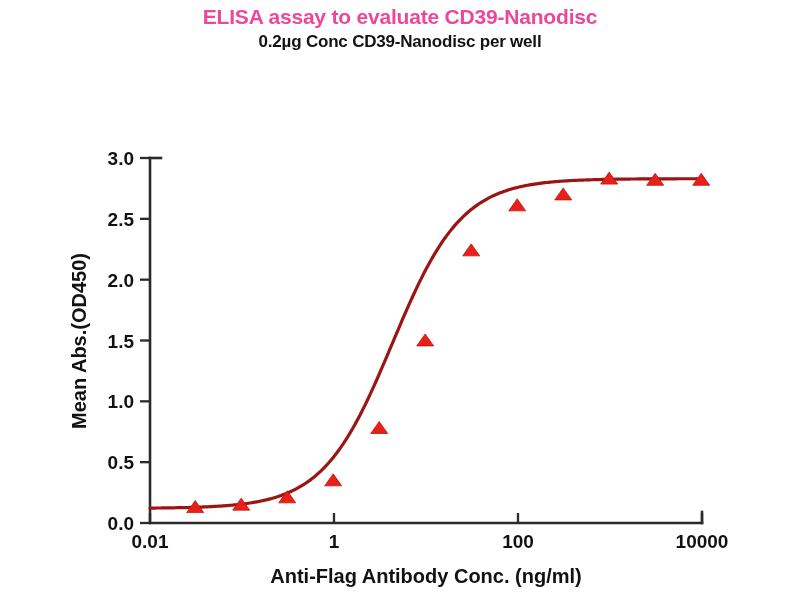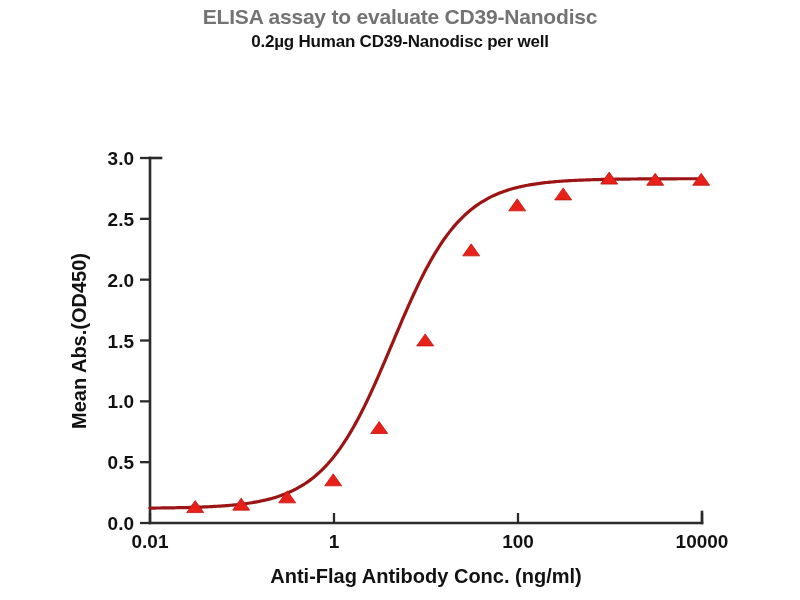--- a/index.html
+++ b/index.html
@@ -24,21 +24,21 @@
     left: 0;
     top: 4px;
     width: 800px;
     text-align: center;
   }
   .chart-title {
     font-size: 21px;
     font-weight: bold;
     letter-spacing: -0.2px;
     line-height: 26px;
-    color: #737373;
+    color: #ec4899;
   }
   .chart-subtitle {
     font-size: 17px;
     font-weight: bold;
     letter-spacing: -0.2px;
     line-height: 24px;
     color: #121212;
   }
   #plot-svg {
     position: absolute;
@@ -80,21 +80,21 @@
     stroke-width: 0.8;
   }
 </style>
 </head>
 <body>
 
 <div id="figure">
 
   <div class="title-block">
     <div class="chart-title">ELISA assay to evaluate CD39-Nanodisc</div>
-    <div class="chart-subtitle">0.2µg Human CD39-Nanodisc per well</div>
+    <div class="chart-subtitle">0.2µg Conc CD39-Nanodisc per well</div>
   </div>
 
   <svg id="plot-svg" width="800" height="600">
     <g id="axes-group">
       <path id="y-axis" class="axis-line" d="M150,158 L150,523"></path>
       <path id="x-axis" class="axis-line" d="M150,523 L702,523"></path>
       <path id="y-axis-cap" class="axis-line" d="M150,158 L161,158"></path>
       <path id="x-axis-cap" class="axis-line" d="M702,523 L702,512"></path>
     </g>
     <g id="y-ticks">

